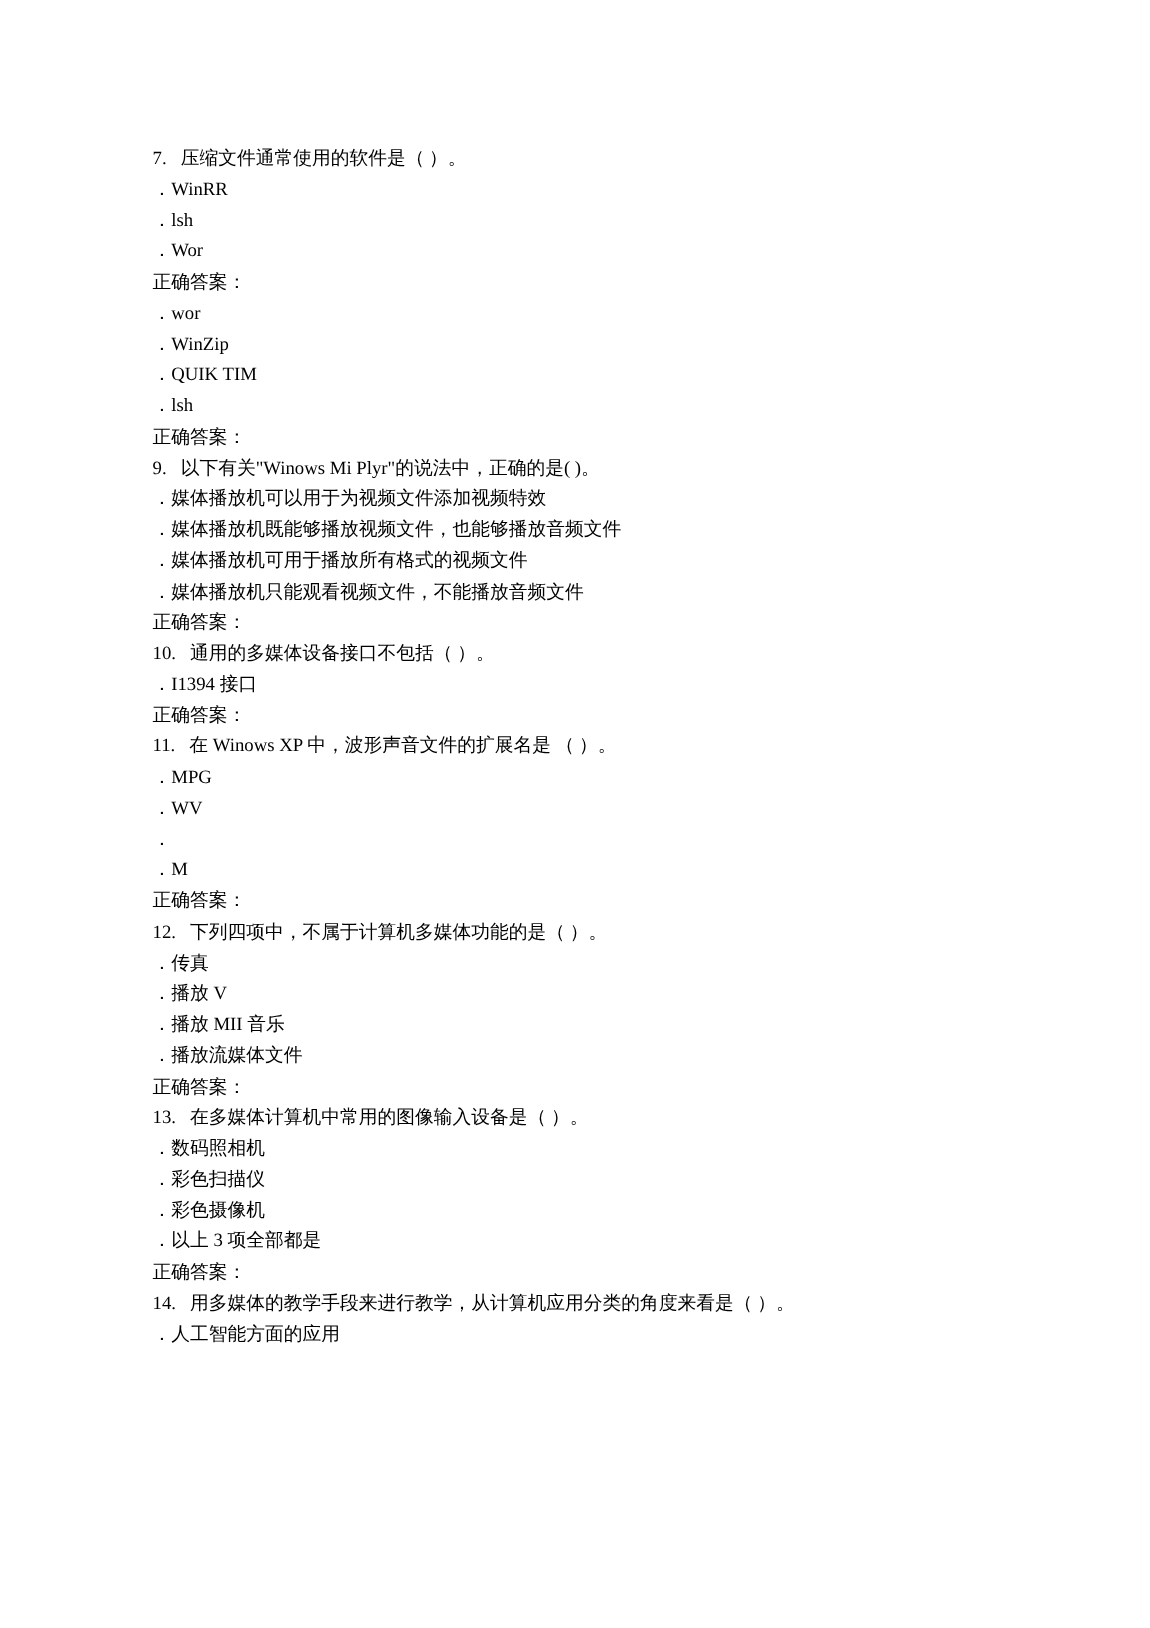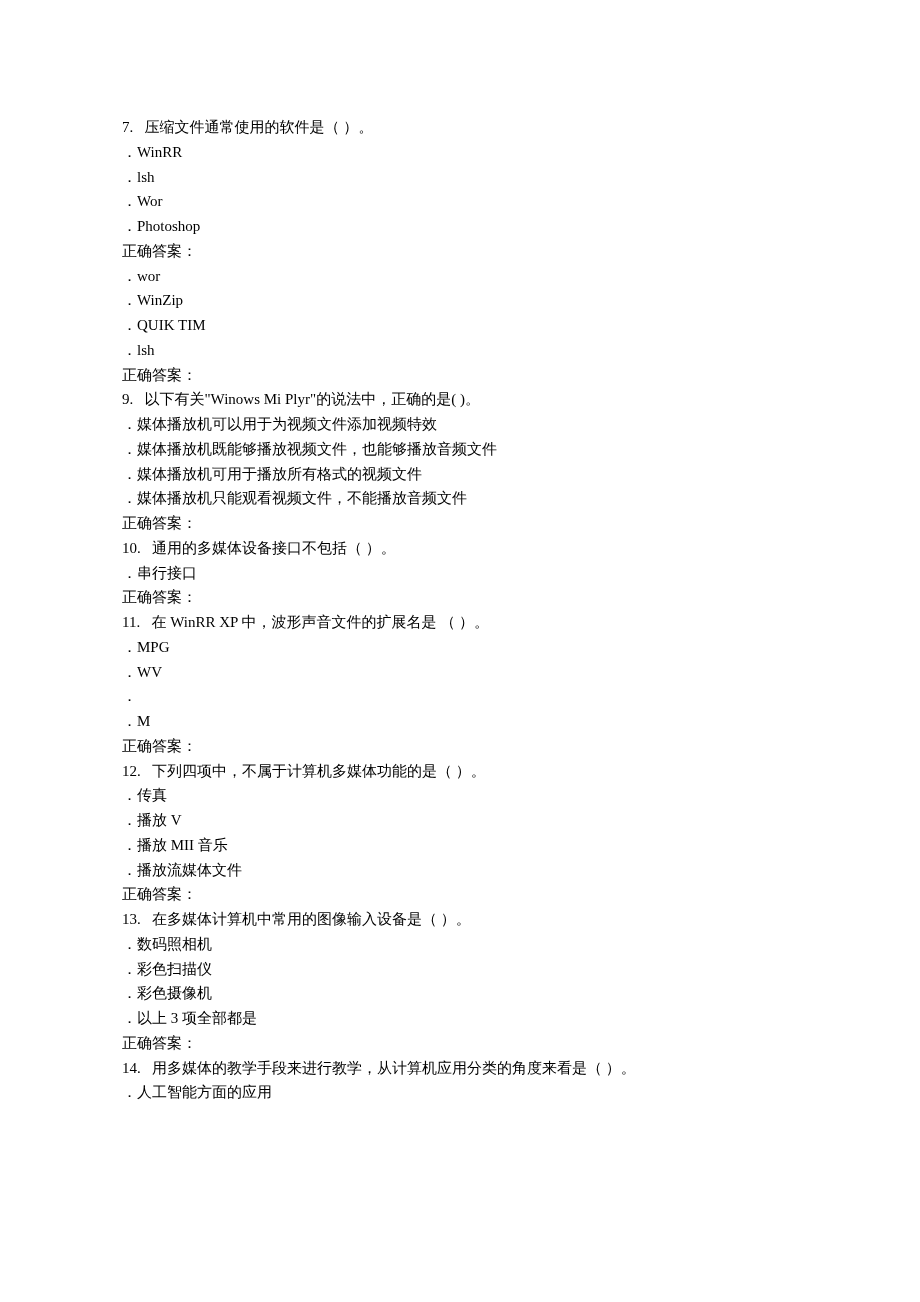--- a/index.html
+++ b/index.html
@@ -21,37 +21,36 @@
     }
   </style>
 </head>
 <body>
 
 <div id="content">
     <div class="line"><span>7.</span><span>   压缩文件通常使用的软件是（ ）。</span></div>
     <div class="line">．WinRR</div>
     <div class="line">．lsh</div>
     <div class="line">．Wor</div>
-    <div class="line">．Photoshop</div>
     <div class="line">正确答案：</div>
     <div class="line">．wor</div>
     <div class="line">．WinZip</div>
     <div class="line">．QUIK TIM</div>
     <div class="line">．lsh</div>
     <div class="line">正确答案：</div>
     <div class="line"><span>9.</span><span>   以下有关"Winows Mi Plyr"的说法中，正确的是( )。</span></div>
     <div class="line">．媒体播放机可以用于为视频文件添加视频特效</div>
     <div class="line">．媒体播放机既能够播放视频文件，也能够播放音频文件</div>
     <div class="line">．媒体播放机可用于播放所有格式的视频文件</div>
     <div class="line">．媒体播放机只能观看视频文件，不能播放音频文件</div>
     <div class="line">正确答案：</div>
     <div class="line"><span>10.</span><span>   通用的多媒体设备接口不包括（ ）。</span></div>
-    <div class="line">．串行接口</div>
+    <div class="line">．I1394 接口</div>
     <div class="line">正确答案：</div>
-    <div class="line"><span>11.</span><span>   在 WinRR XP 中，波形声音文件的扩展名是 （ ）。</span></div>
+    <div class="line"><span>11.</span><span>   在 Winows XP 中，波形声音文件的扩展名是 （ ）。</span></div>
     <div class="line">．MPG</div>
     <div class="line">．WV</div>
     <div class="line">．</div>
     <div class="line">．M</div>
     <div class="line">正确答案：</div>
     <div class="line"><span>12.</span><span>   下列四项中，不属于计算机多媒体功能的是（ ）。</span></div>
     <div class="line">．传真</div>
     <div class="line">．播放 V</div>
     <div class="line">．播放 MII 音乐</div>
     <div class="line">．播放流媒体文件</div>

